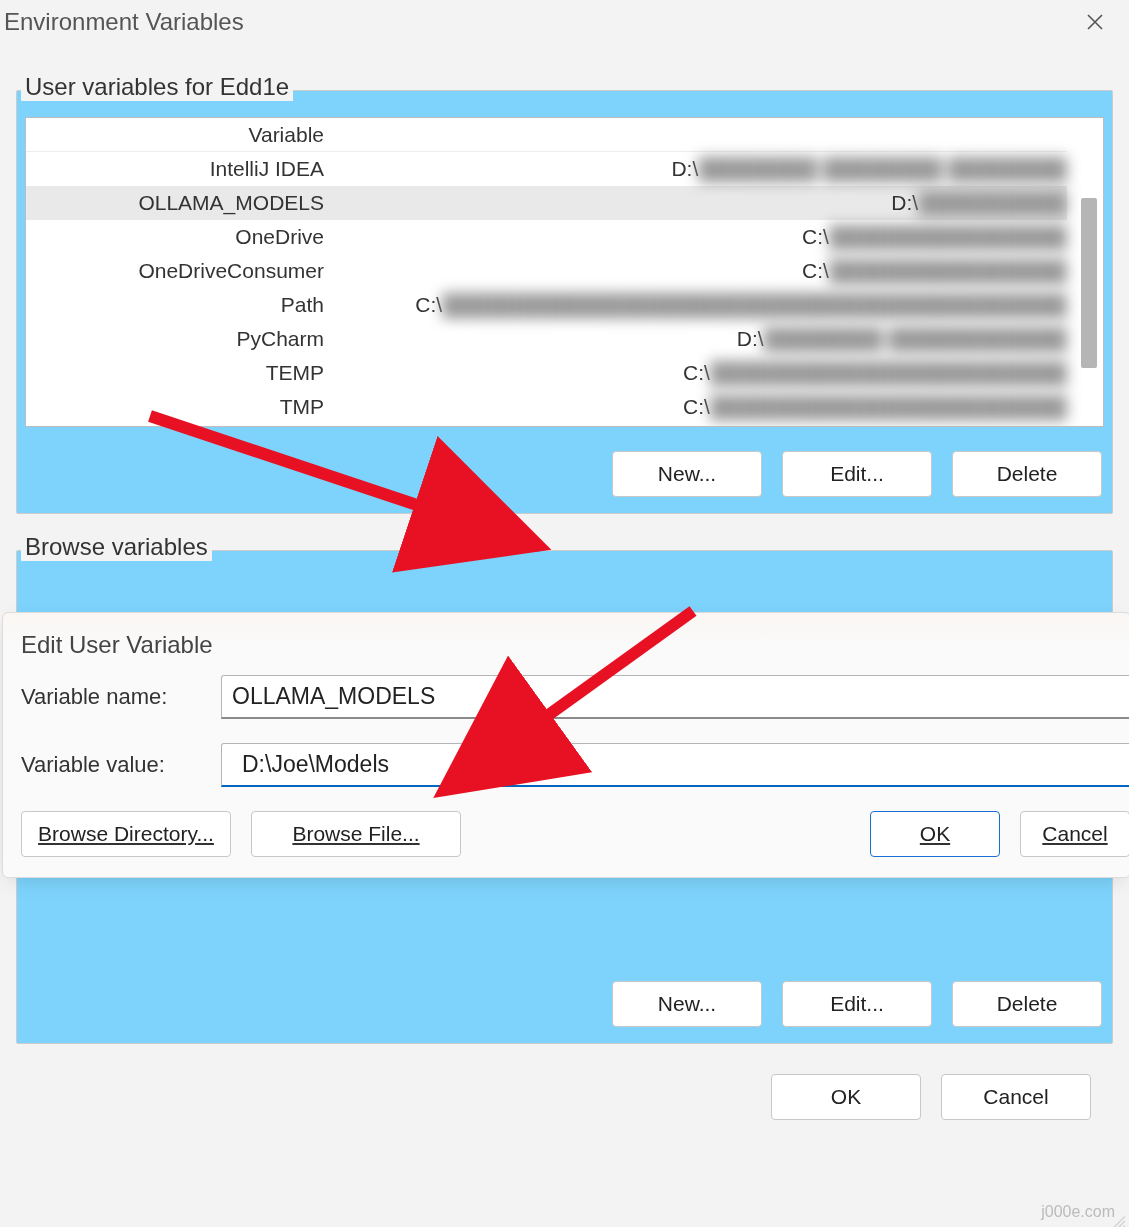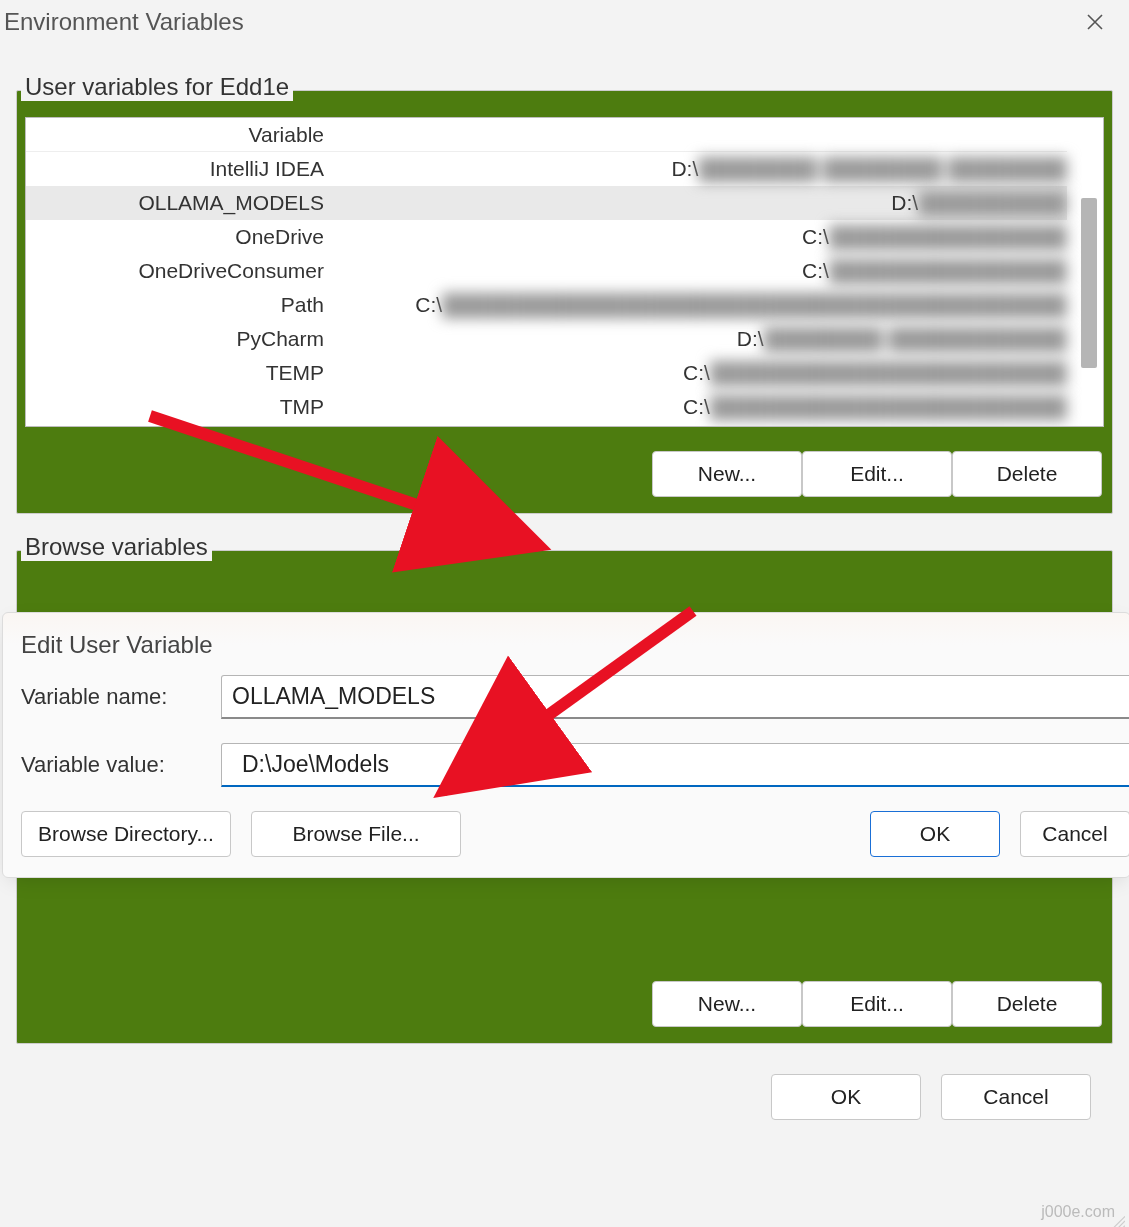--- a/index.html
+++ b/index.html
@@ -27,21 +27,21 @@
     color: #444; font-size: 26px;
   }
   .main-area { padding: 4px 16px 16px 16px; position: relative; }
 
   .groupbox {
     border: 1px solid #ccc;
     border-radius: 2px;
     margin-top: 30px;
     padding: 6px 8px 16px 8px;
     position: relative;
-    background: #4d7c0f;
+    background: #7dd3fc;
   }
   .group-label {
     position: absolute;
     top: -18px; left: 4px;
     background: #f3f3f3;
     padding: 0 4px;
     color: #333;
     font-size: 24px;
   }
   .listbox {
@@ -69,21 +69,21 @@
     color: #999;
     user-select: none;
   }
   .scrollbar {
     position: absolute; right: 6px; top: 80px;
     width: 16px; height: 170px;
     background: #b5b5b5;
     border-radius: 2px;
   }
   .btnrow {
-    display: flex; 
+    display: flex; gap: 20px;
     justify-content: flex-end;
     margin-top: 24px;
     padding-right: 2px;
   }
   .btn {
     min-width: 150px;
     height: 46px;
     background: #fff;
     border: 1px solid #c8c8c8;
     border-radius: 4px;
@@ -128,20 +128,21 @@
     border-top-left-radius: 3px;
   }
   .textfield.focused {
     border-bottom-color: #0067c0;
     padding-left: 20px;
   }
   .dialog-btnrow {
     display: flex;
     gap: 20px;
     margin-top: 22px;
+    text-decoration: underline;
   }
   .dialog-btnrow .spacer { flex: 1; }
   .bottom-dialog-btns {
     display: flex; gap: 20px; justify-content: flex-end;
     margin: 30px 22px 0 0;
   }
 
   
   .arrow { position: absolute; pointer-events: none; z-index: 40; }
   .watermark {

